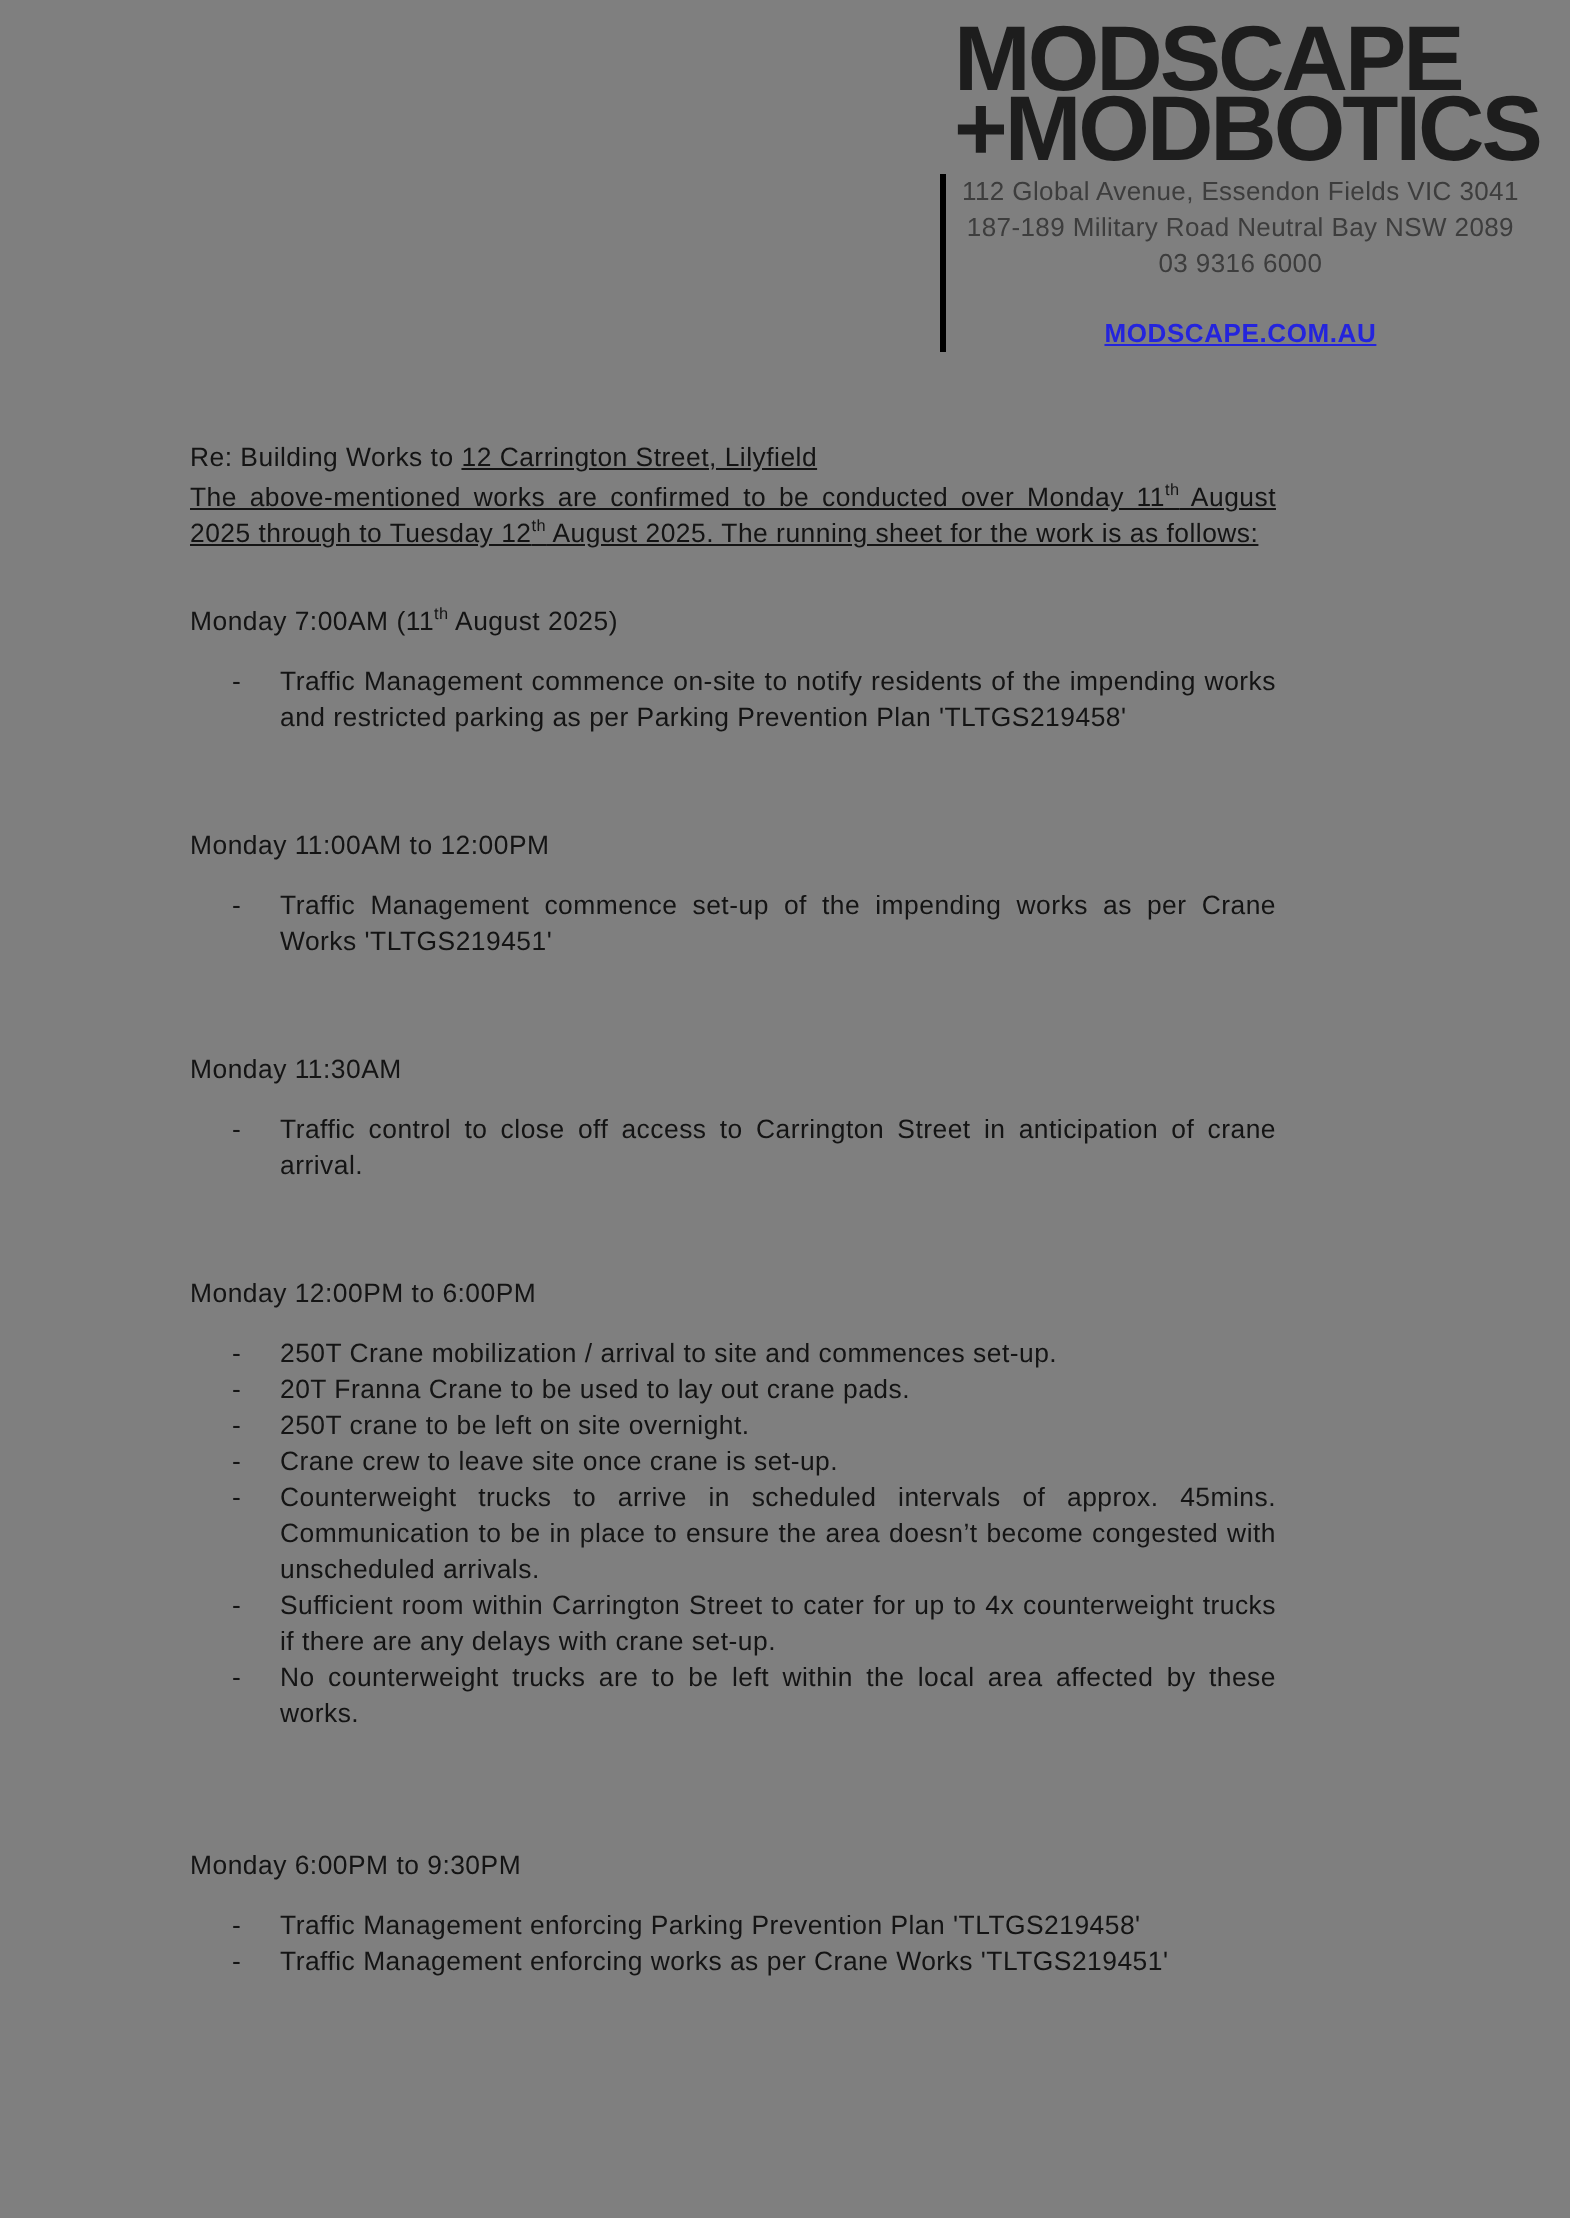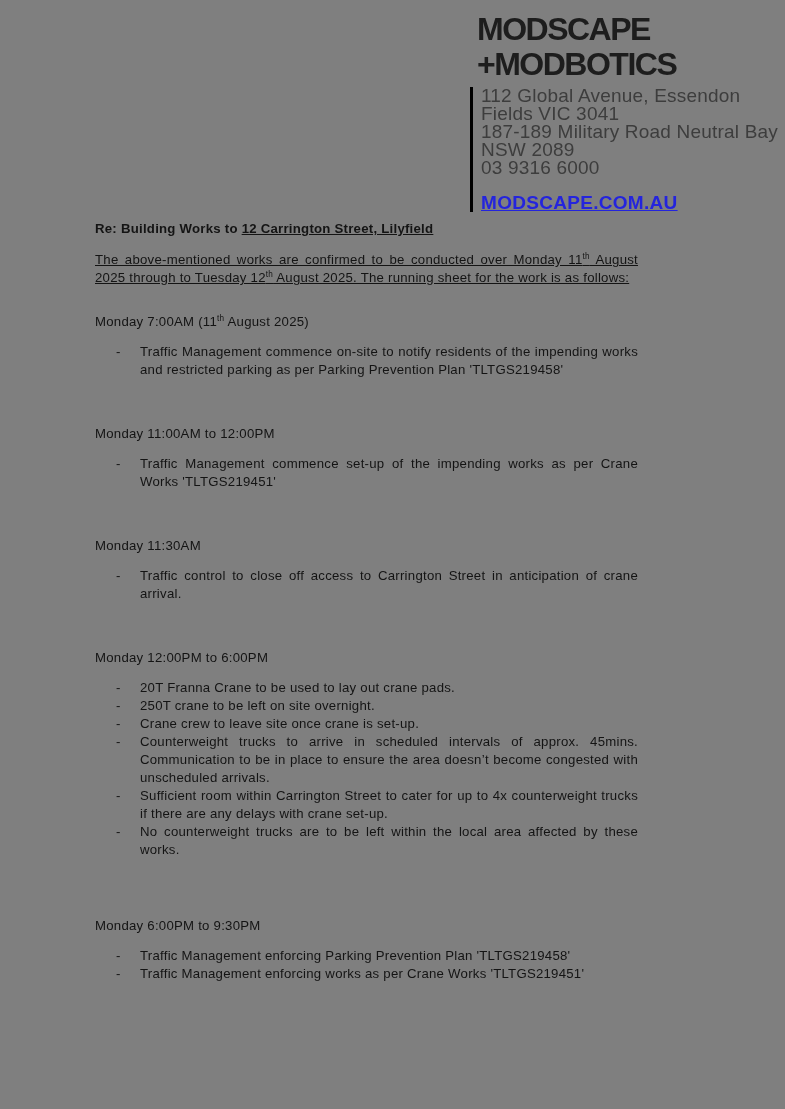--- a/index.html
+++ b/index.html
@@ -12,46 +12,46 @@
     position: relative;
     width: 785px; height: 1109px;
     background: #7f7f7f;
     overflow: hidden;
   }
 
   
   .letterhead { position: absolute; left: 470px; top: 12px; width: 312px; }
   .logo {
     margin-left: 7px;
-    font-size: 32px; line-height: 35px;
+    font-size: 46px; line-height: 35px;
     font-weight: 700; color: #1d1d1d;
     letter-spacing: -1.5px;
     transform: scaleX(1.0); transform-origin: left top;
     white-space: nowrap;
   }
   .lh-bottom { display: flex; margin-top: 5px; }
   .vrule { width: 3px; background: #000; flex: 0 0 3px; }
   .address {
     margin-left: 8px;
-    font-size: 19px; line-height: 18px;
-    color: #3d3d3d; letter-spacing: 0.2px;
+    font-size: 13px; line-height: 18px;
+    color: #3d3d3d; letter-spacing: 0.2px; text-align: center;
   }
   .website {
     color: #2424dd; font-weight: 700;
     text-decoration: underline; letter-spacing: 0.3px;
     display: inline-block; margin-top: 17px;
   }
 
   
   .content {
     position: absolute; left: 95px; top: 220px; width: 543px;
     color: #141414;
     font-size: 13.2px; line-height: 18px; letter-spacing: 0.25px;
   }
-  .subject { font-weight: 700; margin-bottom: 13px; }
+  .subject { font-weight: 400; margin-bottom: 2px; }
   .u { text-decoration: underline; }
   .intro { margin: 0 0 26px 0; text-align: justify; text-decoration: underline; }
   sup { font-size: 0.62em; line-height: 0; }
   .sched { margin-bottom: 46px; }
   .sched:nth-child(4) { margin-bottom: 58px; }
   .sched:last-child { margin-bottom: 12px; }
   .sec-heading { margin-bottom: 12px; }
   .bullets { list-style: none; margin: 0; padding: 0; }
   .bullets li { position: relative; padding-left: 45px; text-align: justify; }
   .bullets li::before { content: "-"; position: absolute; left: 21px; }
@@ -99,20 +99,21 @@
         </section>
         <section class="sched">
           <div class="sec-heading"><span>Monday 11:30AM</span></div>
           <ul class="bullets">
             <li>Traffic control to close off access to Carrington Street in anticipation of crane arrival.</li>
           </ul>
         </section>
         <section class="sched">
           <div class="sec-heading"><span>Monday 12:00PM to 6:00PM</span></div>
           <ul class="bullets">
+            <li>250T Crane mobilization / arrival to site and commences set-up.</li>
             <li>20T Franna Crane to be used to lay out crane pads.</li>
             <li>250T crane to be left on site overnight.</li>
             <li>Crane crew to leave site once crane is set-up.</li>
             <li>Counterweight trucks to arrive in scheduled intervals of approx. 45mins. Communication to be in place to ensure the area doesn’t become congested with unscheduled arrivals.</li>
             <li>Sufficient room within Carrington Street to cater for up to 4x counterweight trucks if there are any delays with crane set-up.</li>
             <li>No counterweight trucks are to be left within the local area affected by these works.</li>
           </ul>
         </section>
         <section class="sched">
           <div class="sec-heading"><span>Monday 6:00PM to 9:30PM</span></div>

